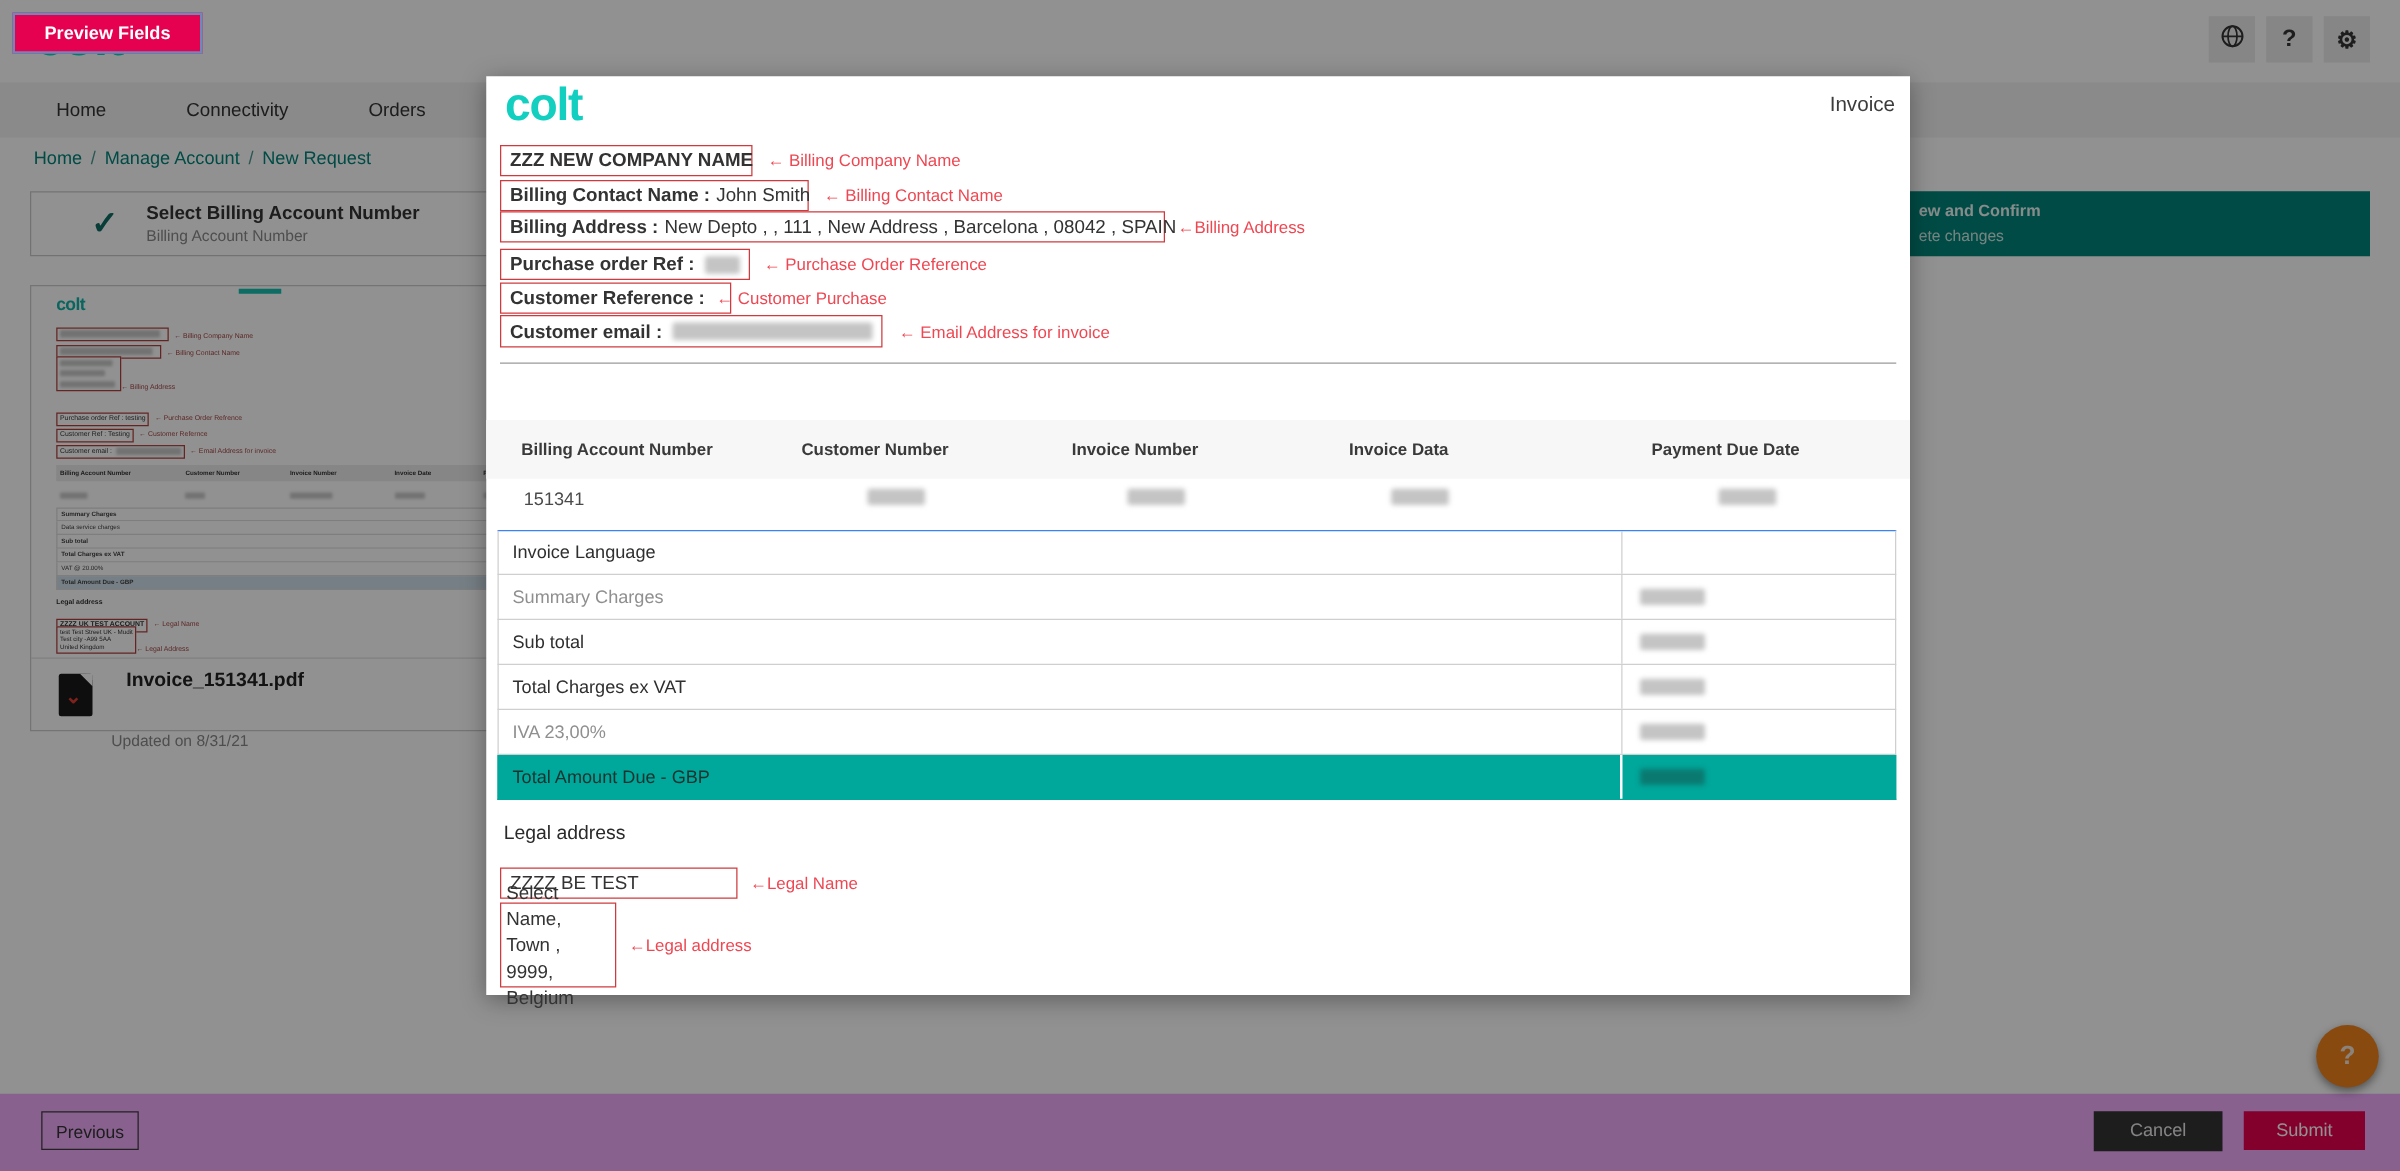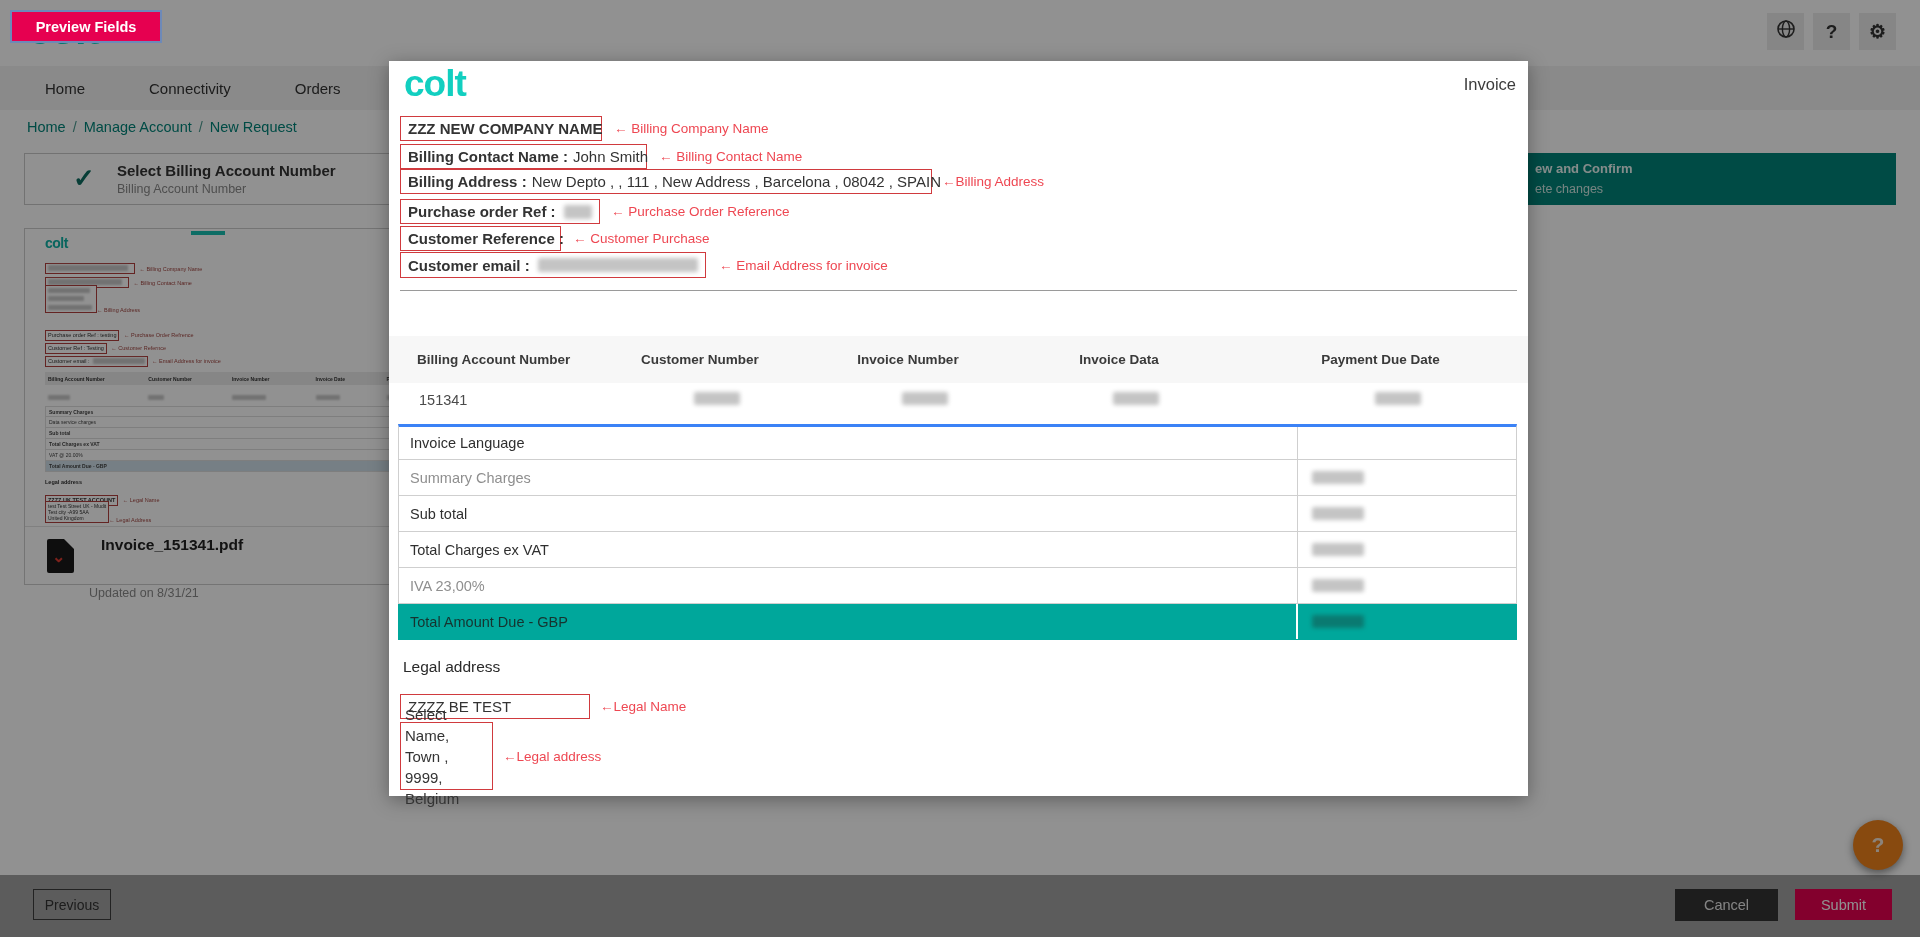--- a/index.html
+++ b/index.html
@@ -46,21 +46,21 @@
   .t-annot::before { content:"\2190\00a0"; }
   .t-lbl { font-size:5.5px; color:#333; white-space:nowrap; }
   .t-th { position:absolute; left:14px; right:8px; height:13px; background:#ebebeb; display:grid; grid-template-columns:24% 20% 20% 17% 19%; align-items:center; }
   .t-th span { font-size:5px; font-weight:bold; color:#333; padding-left:3px; white-space:nowrap; overflow:hidden; }
   .t-tr { position:absolute; left:14px; right:8px; height:12px; display:grid; grid-template-columns:24% 20% 20% 17% 19%; align-items:center; }
   .t-crow { position:absolute; left:14px; right:8px; height:11px; border:1px solid #ddd; border-top:none; display:flex; align-items:center; justify-content:space-between; padding:0 3px; background:#fff; }
   .t-crow.first { border-top:1px solid #ddd; }
   .t-crow span { font-size:5px; color:#444; white-space:nowrap; }
   .t-crow.hl { background:#cfe0ea; }
 
-  .footer-bar { position:absolute; left:0; bottom:0; width:1920px; height:62px; background:#a3a3a3; }
+  .footer-bar { position:absolute; left:0; bottom:0; width:1920px; height:62px; background:#f0abfc; }
   .btn-prev { position:absolute; left:33px; top:14px; width:78px; height:31px; background:transparent; border:1px solid #3c3c3c; color:#333; font-size:14px; cursor:pointer; }
   .btn-cancel { position:absolute; right:142px; top:14px; width:103px; height:32px; background:#333333; border:none; color:#e8e8e8; font-size:14.5px; cursor:pointer; }
   .btn-submit { position:absolute; right:28px; top:14px; width:97px; height:31px; background:#e60050; border:none; color:#fff; font-size:14.5px; cursor:pointer; }
   .help-fab { position:absolute; right:17px; bottom:67px; width:50px; height:50px; border-radius:50%; background:#f0831c; border:none; color:#f4e7d8; font-size:21px; font-weight:bold; box-shadow:0 3px 8px rgba(0,0,0,0.45); cursor:pointer; }
 
   
   .overlay { position:absolute; inset:0; background:rgba(0,0,0,0.43); z-index:5; }
 
   
   .preview-btn { position:absolute; left:10px; top:10px; z-index:20; width:152px; height:33px; background:#e60050; border:2px solid #6d89b8; color:#fff; font-size:14.5px; font-weight:bold; cursor:pointer; font-family:"Liberation Sans",sans-serif; }
@@ -81,21 +81,21 @@
   .m-thead span { font-size:13.5px; font-weight:bold; color:#3a3a3a; }
   .m-thead span:first-child { padding-left:28px; }
   .m-thead span:not(:first-child) { text-align:center; }
   .m-trow { position:absolute; left:0; top:322px; width:1139px; height:33px; display:grid; grid-template-columns:200px 222px 194px 228px 295px; align-items:center;margin-left:17px; }
   .m-trow .cell0 { padding-left:13px; font-size:14.5px; color:#4a4a4a; }
   .m-trow .cellc { text-align:center; }
   .m-trow .chip { width:46px; height:13px; margin:0; }
 
   .charges { position:absolute; left:9px; top:363px; width:1119px; }
   .crow { height:36px; border:1px solid #cfcfcf; border-top:none; display:flex; background:#fff; }
-  .crow:first-child { border-top:3px solid #3b82f6; }
+  .crow:first-child { border-top:1px solid #3b82f6; }
   .clabel { width:899px; display:flex; align-items:center; padding-left:11px; font-size:14.5px; color:#2f2f2f; border-right:1px solid #cfcfcf; }
   .cval { flex:1; display:flex; align-items:center; padding-left:14px; }
   .cval .chip { width:52px; height:13px; margin:0; }
   .crow.muted .clabel { color:#8f8f8f; }
   .crow.hl { background:#00a79b; border-color:#00a79b; }
   .crow.hl .clabel { color:#16332f; border-right:2px solid #fff; }
   .crow.hl .chip { background:#0a7a71; }
 
   .legal-h { position:absolute; left:14px; top:597px; font-size:15.5px; color:#2a2a2a; }
   .legal-name-box { position:absolute; left:11px; top:633px; width:190px; height:25px; }
@@ -297,21 +297,21 @@
         <span class="val">New Depto , , 111 , New Address , Barcelona , 08042 , SPAIN</span>
     </div>
     <div class="annot" style="left:553px; top:113px;">←Billing Address</div>
 
     <div class="rbox" style="left:11px; top:138px; width:200px; height:25px;">
       <b>Purchase order Ref :</b>
         <span class="chip" style="width:52px; height:14px;"></span>
     </div>
     <div class="annot" style="left:222px; top:143px;">← Purchase Order Reference</div>
 
-    <div class="rbox" style="left:11px; top:165px; width:161px; height:25px;">
+    <div class="rbox" style="left:11px; top:165px; width:185px; height:25px;">
       <b>Customer Reference :</b>
     </div>
     <div class="annot" style="left:184px; top:170px;">← Customer Purchase</div>
 
     <div class="rbox" style="left:11px; top:191px; width:306px; height:26px;">
       <b>Customer email :</b>
         <span class="chip" style="width:185px; height:14px;"></span>
     </div>
     <div class="annot" style="left:330px; top:197px;">← Email Address for invoice</div>
 

